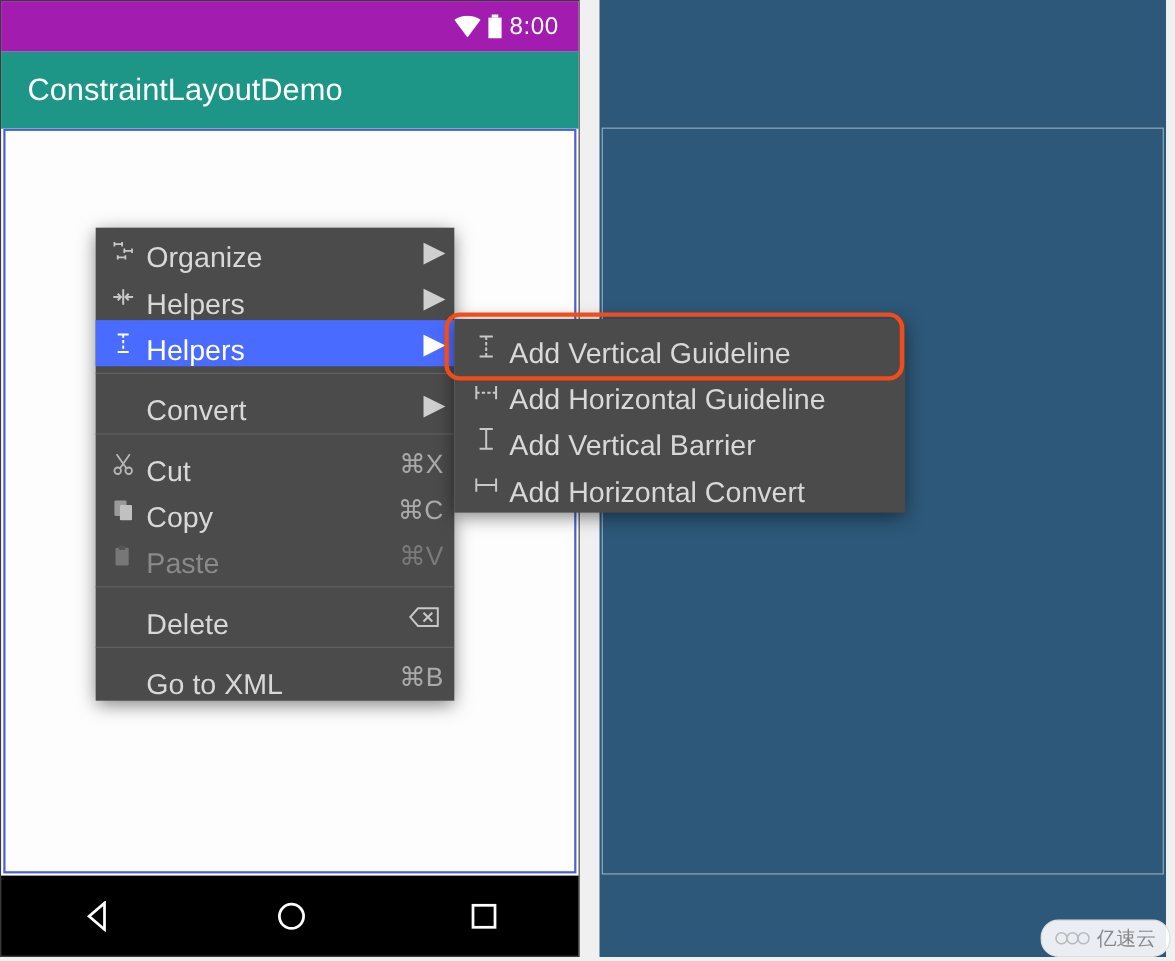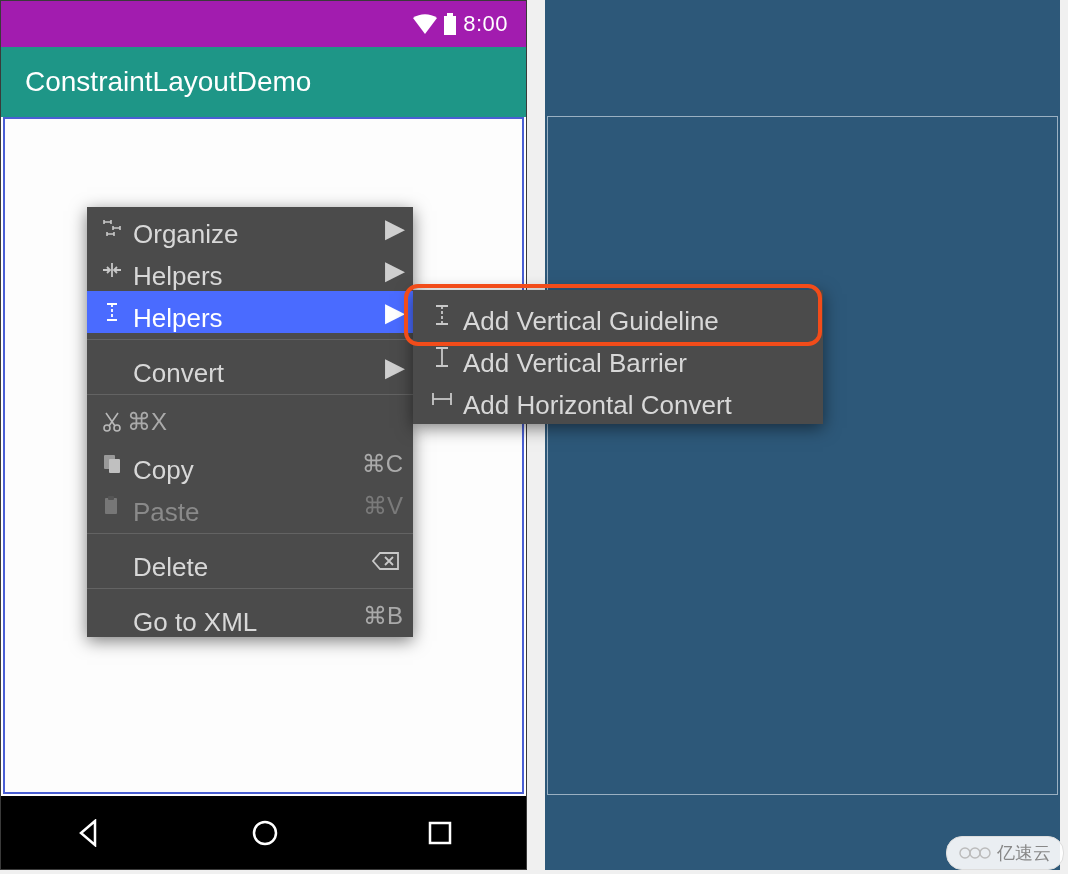--- a/index.html
+++ b/index.html
@@ -262,20 +262,21 @@
   <div class="menu-sep"></div>
 
   <div class="menu-item">
     <span class="mi-icon">
       <svg width="20" height="22" viewBox="0 0 20 22" stroke="#b8b8b8" fill="none" stroke-width="1.6">
         <circle cx="5" cy="17" r="3"></circle>
           <circle cx="15" cy="17" r="3"></circle>
         <path d="M7 15 L16 2 M13 15 L4 2"></path>
       </svg>
     </span>
+    <span class="mi-label">Cut</span>
     <span class="mi-shortcut">⌘X</span>
   </div>
 
   <div class="menu-item">
     <span class="mi-icon">
       <svg width="20" height="22" viewBox="0 0 20 22" stroke="#b8b8b8" fill="#9a9a9a" stroke-width="0">
         <rect x="2" y="2" width="11" height="14" rx="1"></rect>
         <rect x="7" y="6" width="11" height="14" rx="1" fill="#c0c0c0"></rect>
       </svg>
     </span>
@@ -318,20 +319,29 @@
 
 <div class="submenu">
   <div class="menu-item">
     <span class="mi-icon">
       <svg width="22" height="24" viewBox="0 0 22 24" stroke="#c8c8c8" fill="none" stroke-width="1.8">
         <path d="M5 3h12M5 21h12"></path>
           <path d="M11 3v18" stroke-dasharray="3 2"></path>
       </svg>
     </span>
     <span class="mi-label">Add Vertical Guideline</span>
+  </div>
+  <div class="menu-item">
+    <span class="mi-icon">
+      <svg width="24" height="22" viewBox="0 0 24 22" stroke="#c8c8c8" fill="none" stroke-width="1.8">
+        <path d="M3 5v12M21 5v12"></path>
+          <path d="M3 11h18" stroke-dasharray="3 2"></path>
+      </svg>
+    </span>
+    <span class="mi-label">Add Horizontal Guideline</span>
   </div>
   <div class="menu-item">
     <span class="mi-icon">
       <svg width="22" height="24" viewBox="0 0 22 24" stroke="#c8c8c8" fill="none" stroke-width="1.8">
         <path d="M5 3h12M5 21h12"></path>
           <path d="M11 3v18"></path>
       </svg>
     </span>
     <span class="mi-label">Add Vertical Barrier</span>
   </div>

